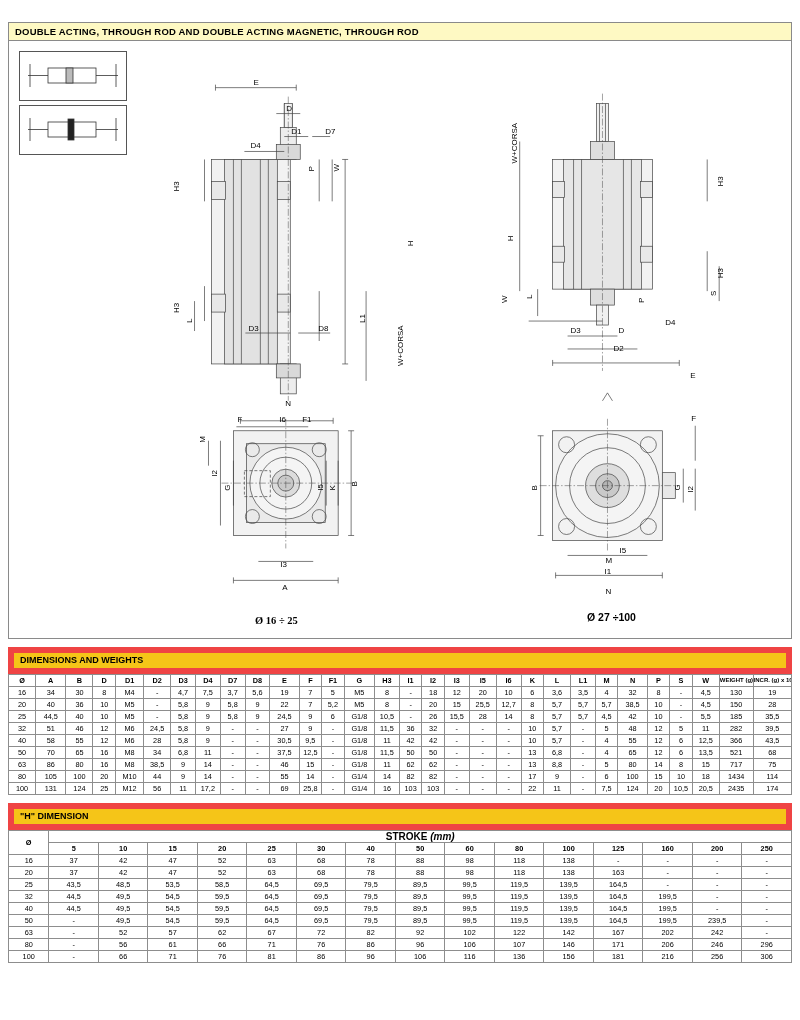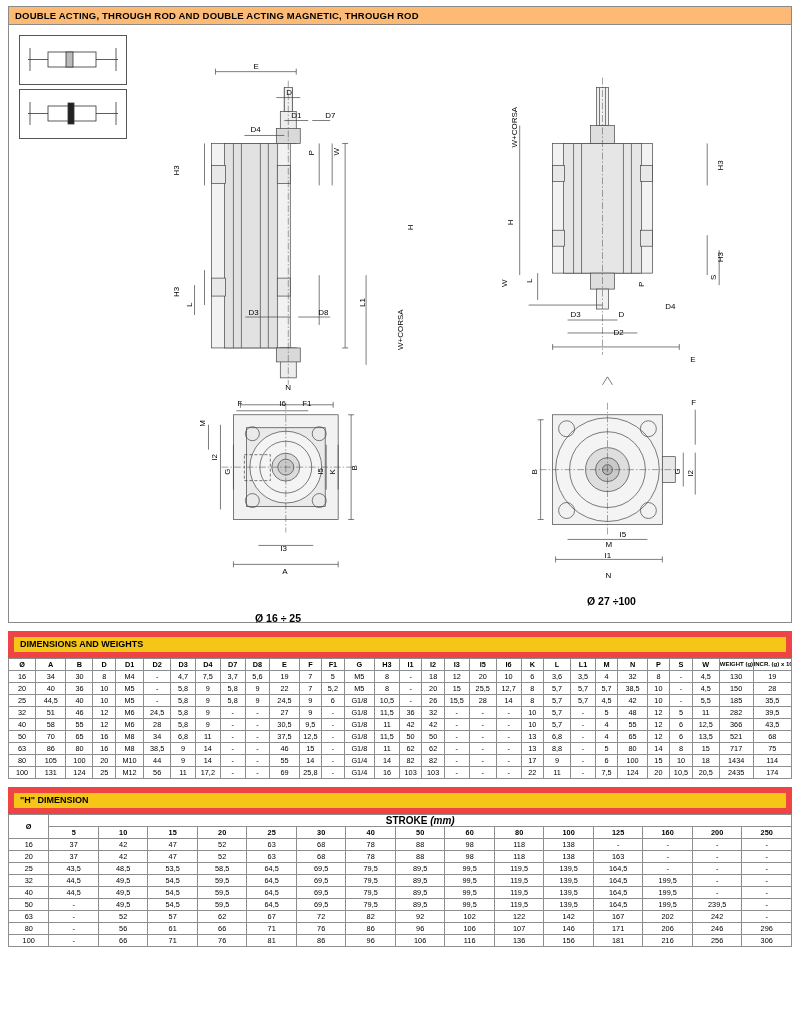--- a/index.html
+++ b/index.html
@@ -17,22 +17,22 @@
   }
   .page {
     width: 800px;
     height: 1020px;
     position: relative;
     box-sizing: border-box;
     padding: 0 8px;
   }
   
   .title-bar {
-    margin: 6px 0 0 0;
-    background: #fdba74;
+    margin: 22px 0 0 0;
+    background: #fef9c3;
     border: 1px solid #8a8a8a;
     height: 17px;
     line-height: 17px;
     padding-left: 6px;
     font-size: 9.5px;
     font-weight: bold;
     letter-spacing: .2px;
     color: #000;
   }
   
@@ -56,21 +56,21 @@
     left: 0; top: 0;
     width: 100%;
     height: 100%;
   }
   .cap {
     position: absolute;
     font-size: 10.5px;
     font-weight: bold;
     color: #000;
   }
-  .cap1 { left: 246px; top: 587px; }
+  .cap1 { left: 246px; top: 574px; font-family: Liberation Serif, serif; }
   .cap2 { left: 578px; top: 570px; }
 
   
   .sec-bar {
     background: #f5c518;
     border: 6px solid #ef4444;
     height: 15px;
     line-height: 15px;
     padding-left: 6px;
     font-size: 9px;

